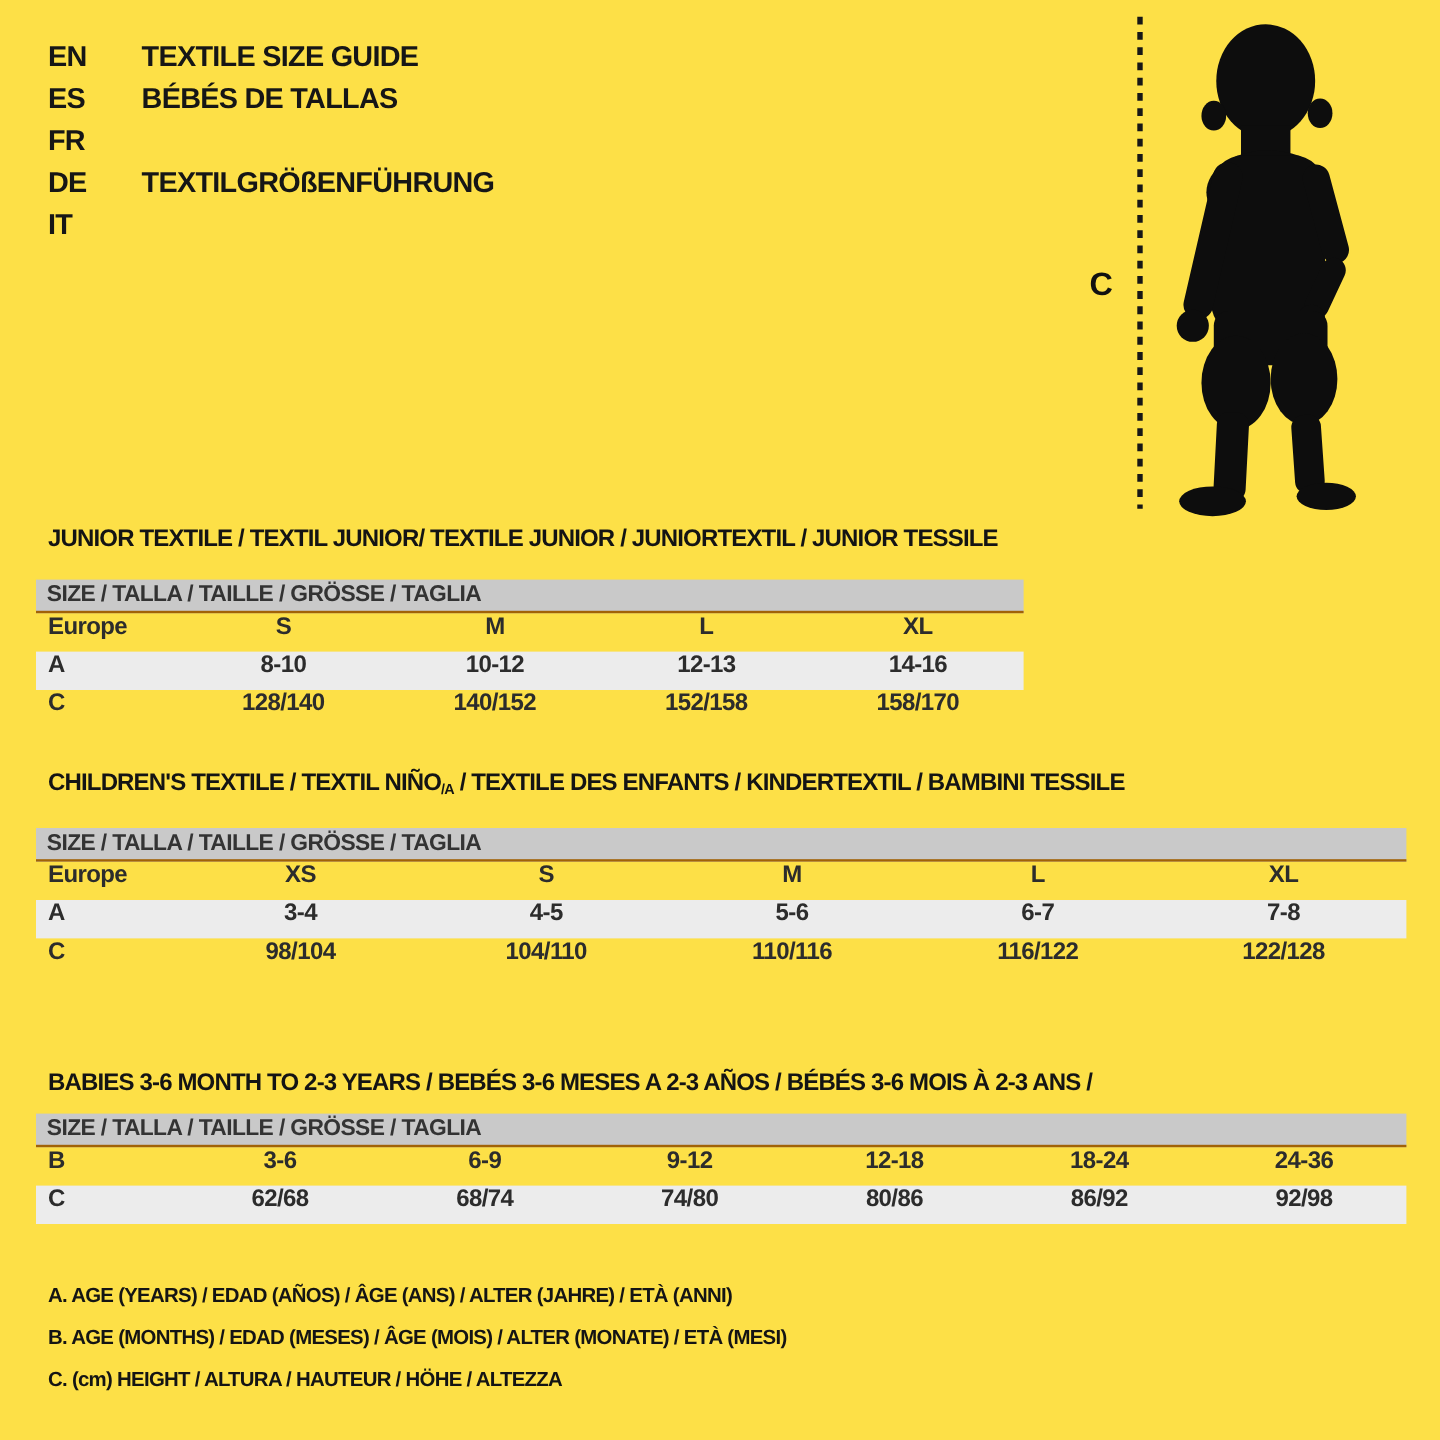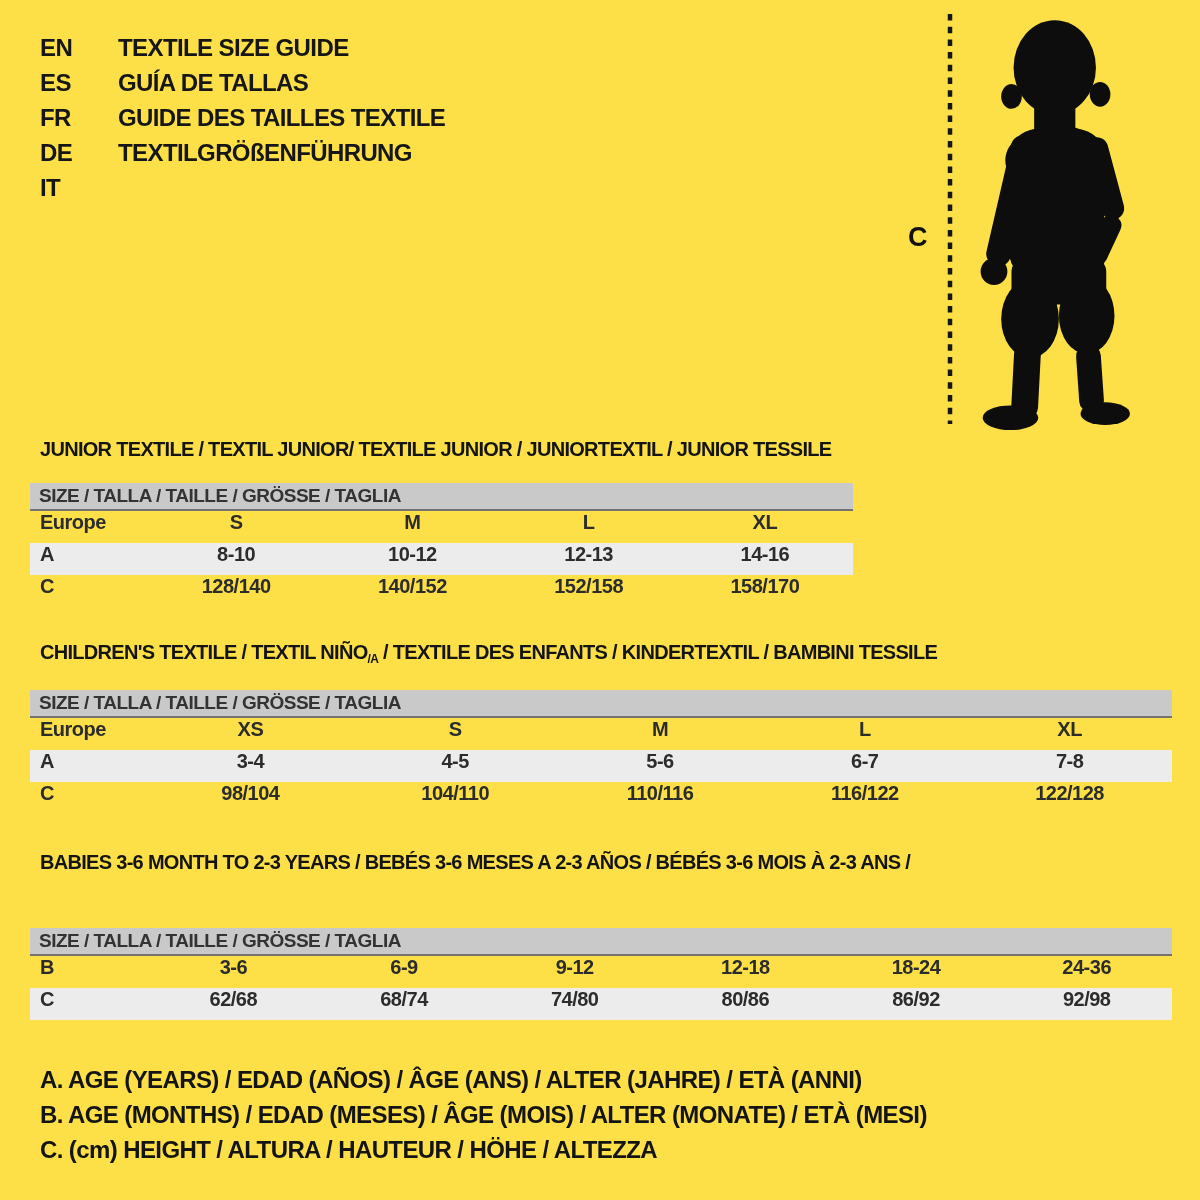--- a/index.html
+++ b/index.html
@@ -21,55 +21,54 @@
   .figure-svg { position:absolute; left:880px; top:0px; }
   .sil { fill:#0d0d0d; }
   .dash-line { stroke:#161616; }
   .measure-text { fill:#111111; font-family:"Liberation Sans", sans-serif;
                   font-weight:bold; font-size:27px; }
 
   
   .sec-heading { position:absolute; left:40px; font-weight:bold; font-size:20px;
                  letter-spacing:-0.7px; color:#141414; white-space:nowrap; }
   .sec-heading .subsz { font-size:0.6em; vertical-align:-4px; }
-  .two-line { line-height:35px; }
+  .two-line { line-height:35px;margin-top:40px; }
 
   
   .size-table { position:absolute; left:30px; }
-  .tbar { height:28px; background:#c9c9c9; border-bottom:2px solid #737373;
+  .tbar { height:28px; background:#c9c9c9; border-bottom:2px solid #a16207;
           display:flex; align-items:center; padding-left:9px;
           font-weight:bold; font-size:19px; letter-spacing:-0.5px; color:#333333; }
   .trow { display:flex; height:32px; 
           font-weight:bold; font-size:20px; letter-spacing:-0.5px; color:#2c2c2c; }
   .trow.shaded { background:#ececec; }
   .tlabel { width:118px; padding-left:10px; }
   .tcell { flex:1; text-align:center; }
 
   
   .legend { position:absolute; left:40px; top:1062px; }
   .legend-line { height:35px; display:flex; align-items:center;
-                 font-weight:bold; font-size:24px; letter-spacing:-0.6px; color:#141414; }
+                 font-weight:bold; font-size:17px; letter-spacing:-0.6px; color:#141414; }
 </style>
 </head>
 <body>
 
 <div class="page">
 
   <div class="lang-list">
     <div class="lang-row">
       <span class="lang-code">EN</span>
       <span>TEXTILE SIZE GUIDE</span>
     </div>
     <div class="lang-row">
       <span class="lang-code">ES</span>
-      <span>GUÍA DE TALLAS</span>
+      <span>BÉBÉS DE TALLAS</span>
     </div>
     <div class="lang-row">
       <span class="lang-code">FR</span>
-      <span>GUIDE DES TAILLES TEXTILE</span>
     </div>
     <div class="lang-row">
       <span class="lang-code">DE</span>
       <span>TEXTILGRÖßENFÜHRUNG</span>
     </div>
     <div class="lang-row">
       <span class="lang-code">IT</span>
     </div>
   </div>
 

